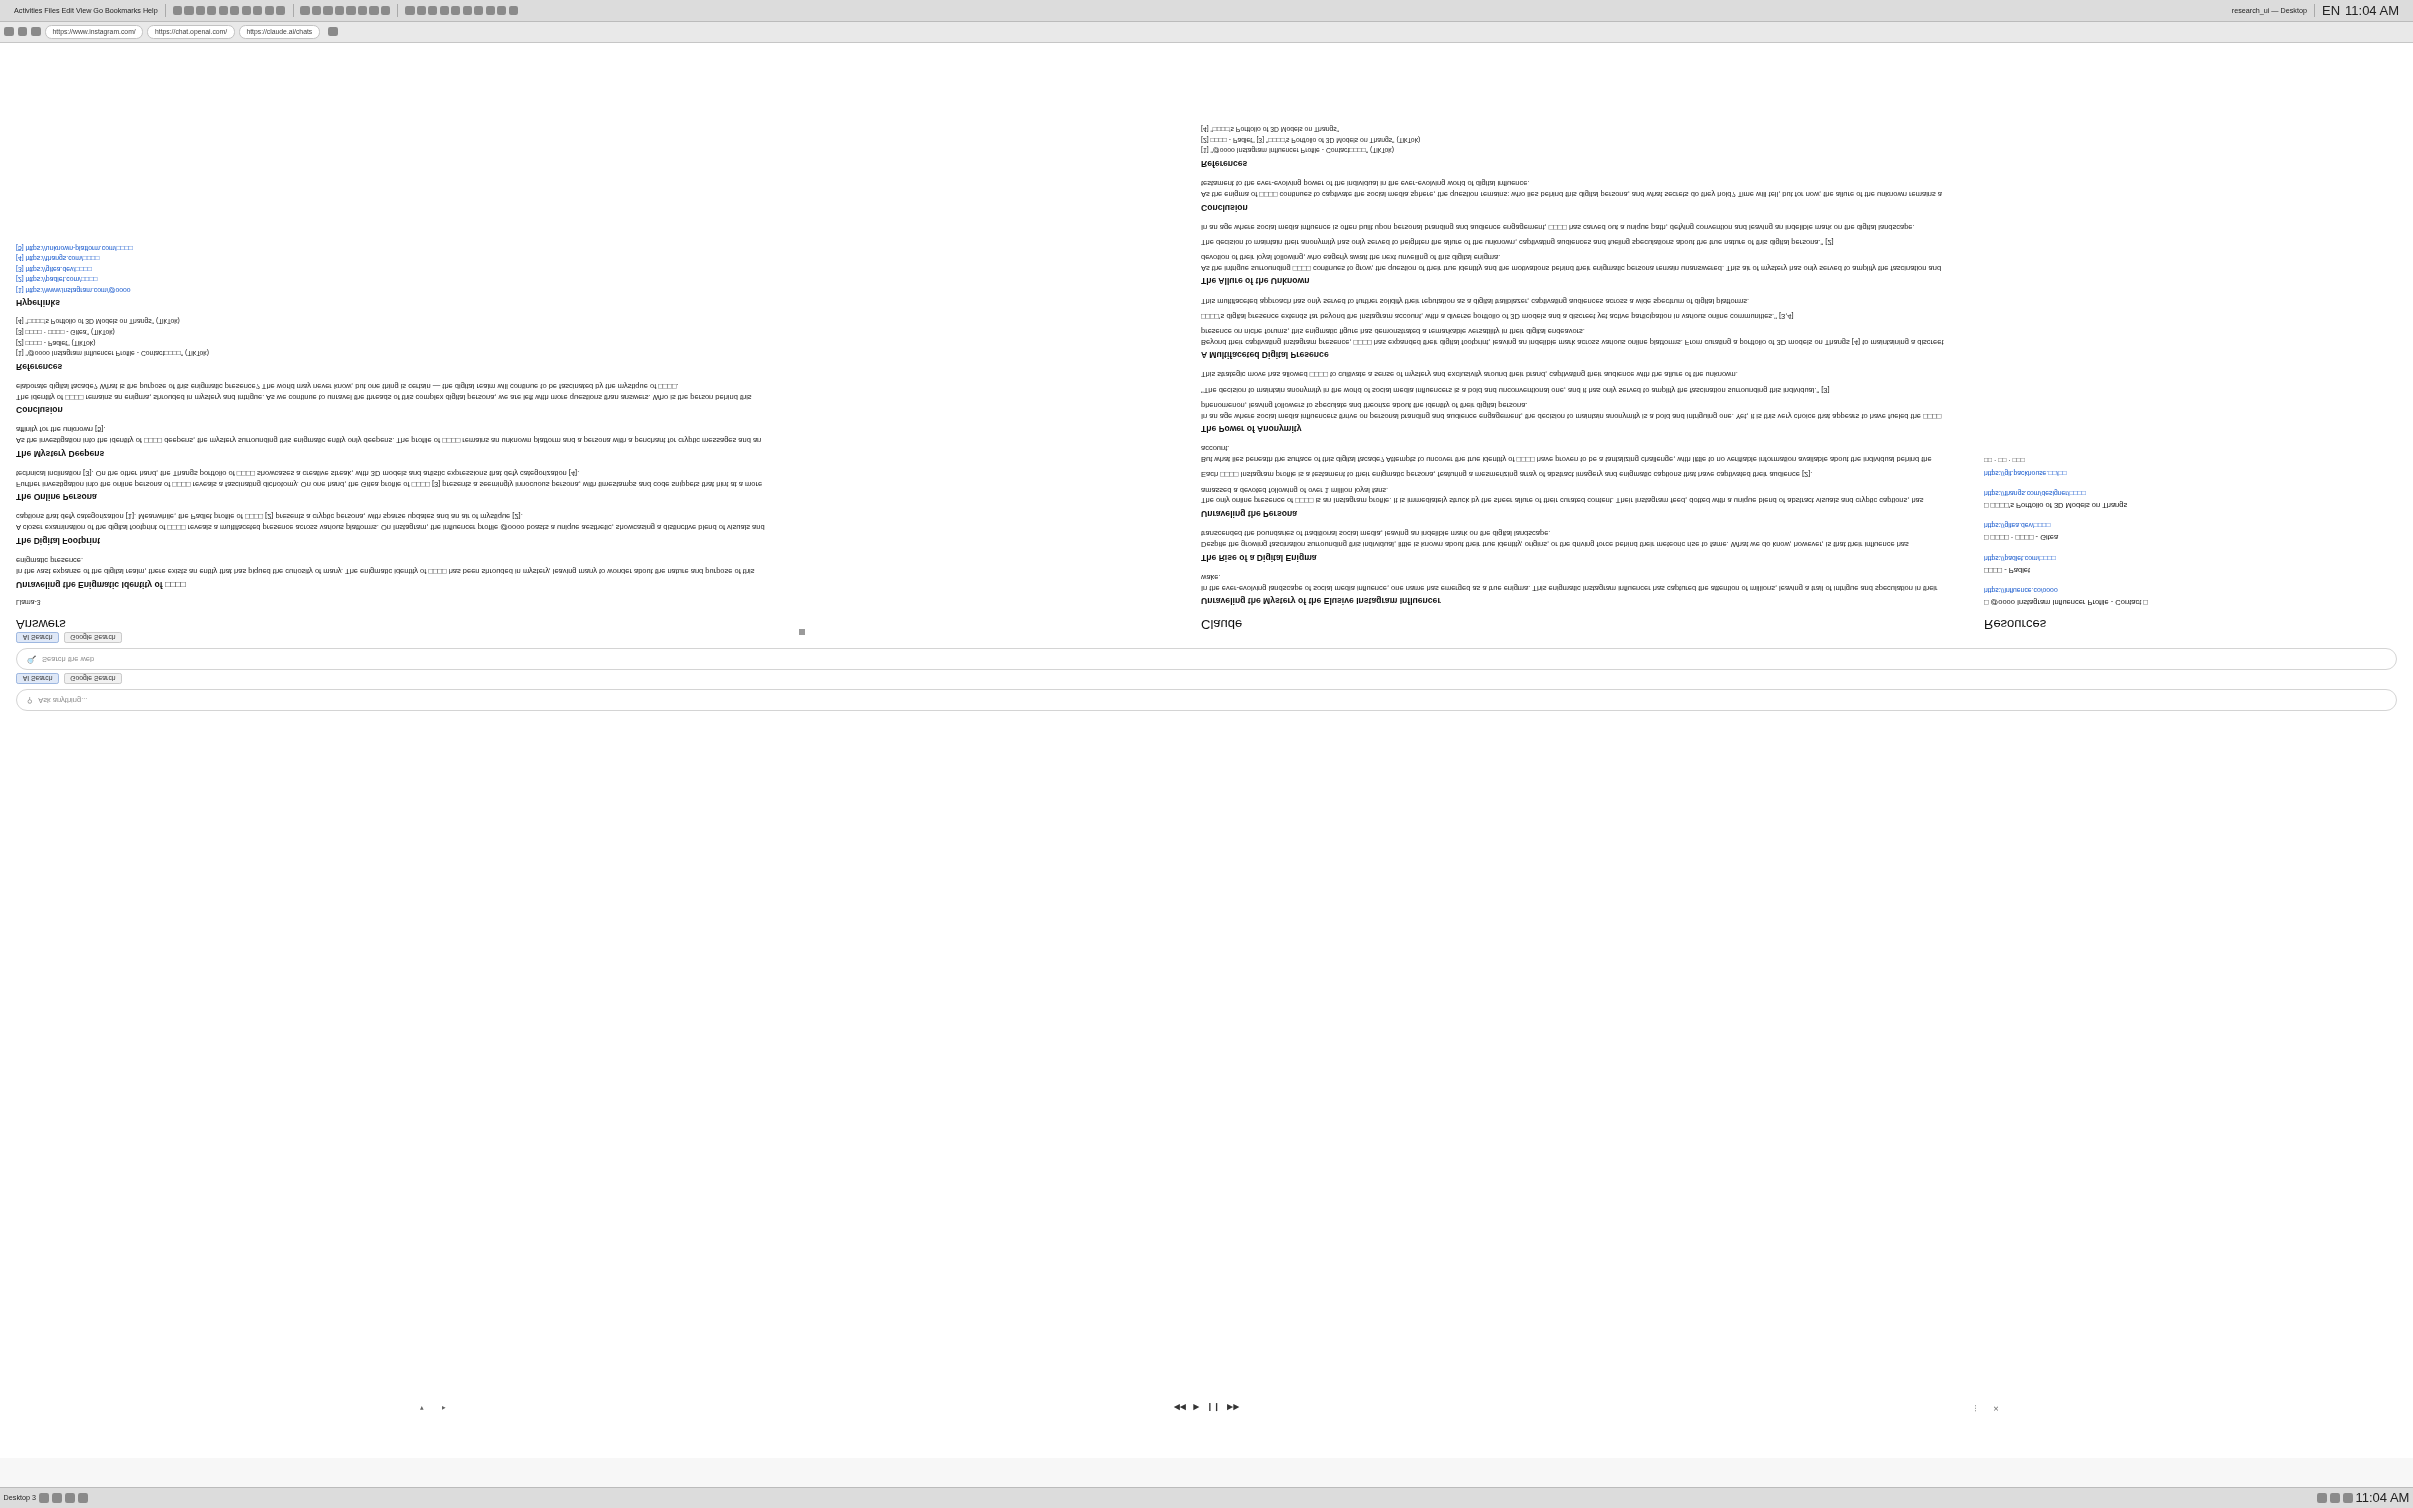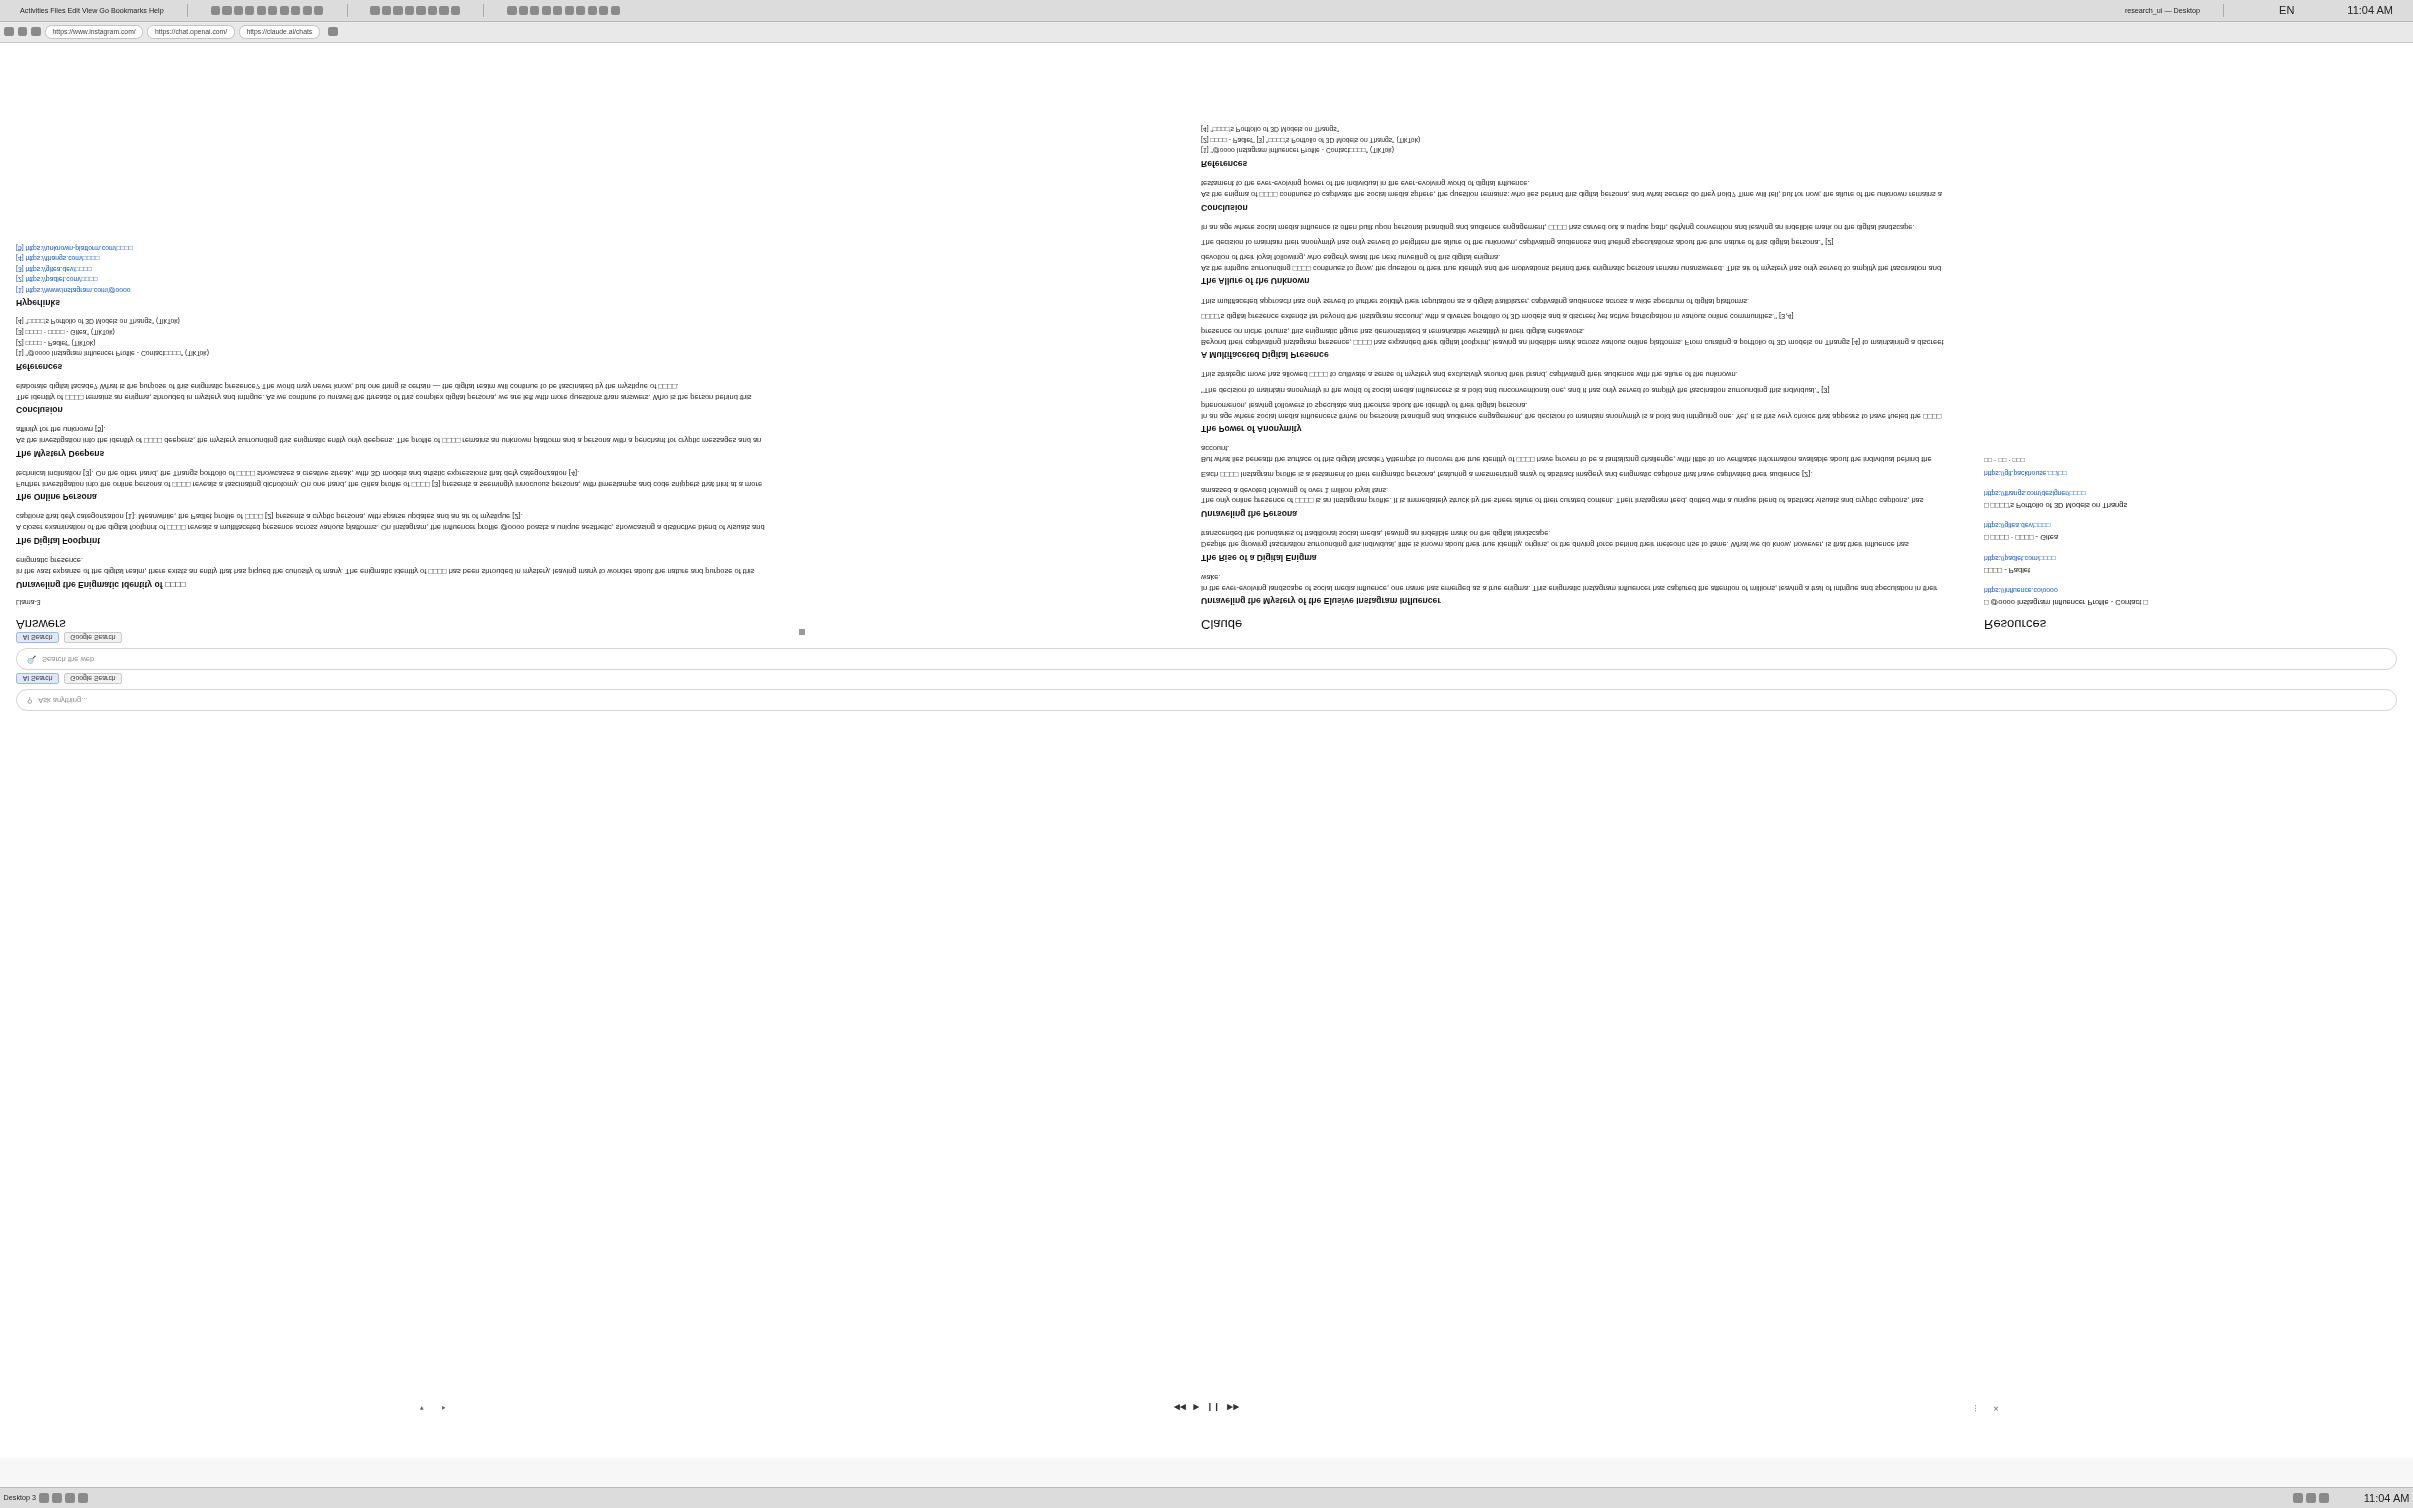--- a/index.html
+++ b/index.html
@@ -24,33 +24,33 @@
     position: absolute;
     top: 0; left: 0;
     width: 2413px;
     height: 21.5px;
     background: #dcdcdc;
     border-bottom: 0.7px solid #bbb;
     display: flex;
     align-items: center;
     font-size: 8px;
     color: #222;
-    gap: 21px;
-    padding: 0 20px;
+    gap: 5px;
+    padding: 0 14px;
     box-sizing: border-box;
   }
   .os-topbar .menu-text { font-size: 7.2px; white-space: nowrap; }
   .tb-icons { display: flex; align-items: center; gap: 2.2px; }
   .tb-dot {
     width: 9.3px; height: 9.3px; border-radius: 2.2px;
     background: #8a8a8a; display: inline-block;
   }
   .tb-sep { width: 0.7px; height: 13px; background: #aaa; margin: 0 2.2px; }
   .os-topbar .spacer { flex: 1; }
-  .clock { font-size: 11px; white-space: nowrap; margin-left: 32px; }
+  .clock { font-size: 13px; white-space: nowrap; }
 
   
   .chrome-row {
     position: absolute;
     top: 21.5px; left: 0;
     width: 2413px;
     height: 21.5px;
     background: #e9e9e9;
     border-bottom: 0.7px solid #c6c6c6;
     display: flex;

